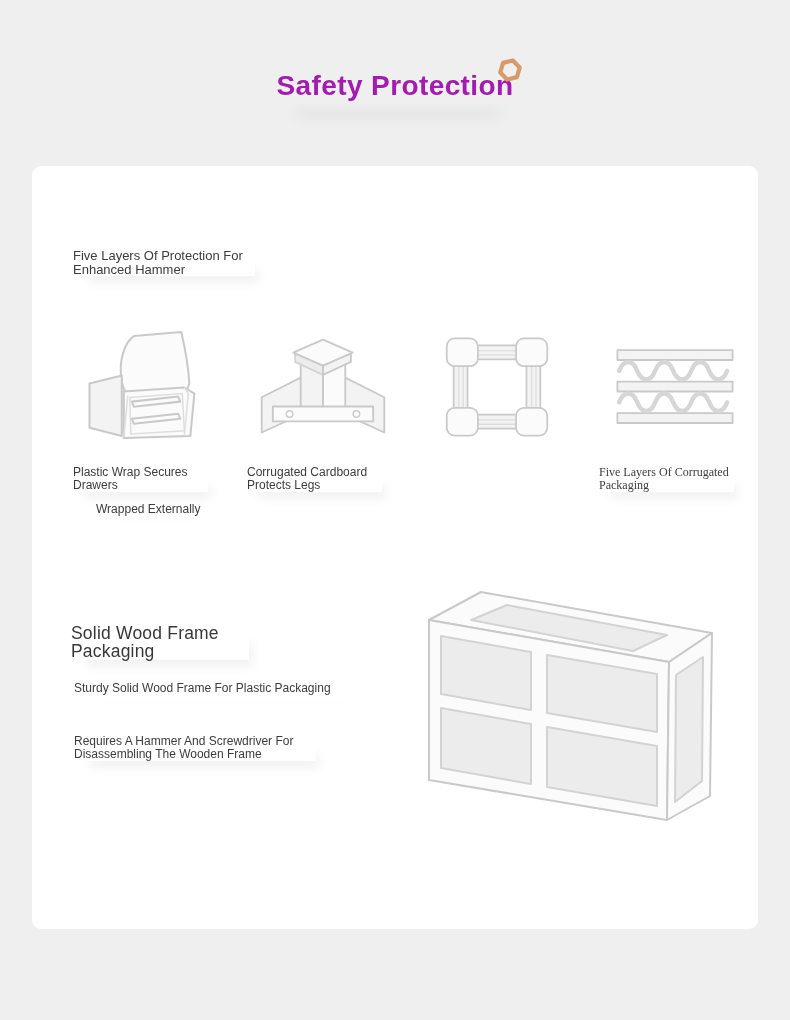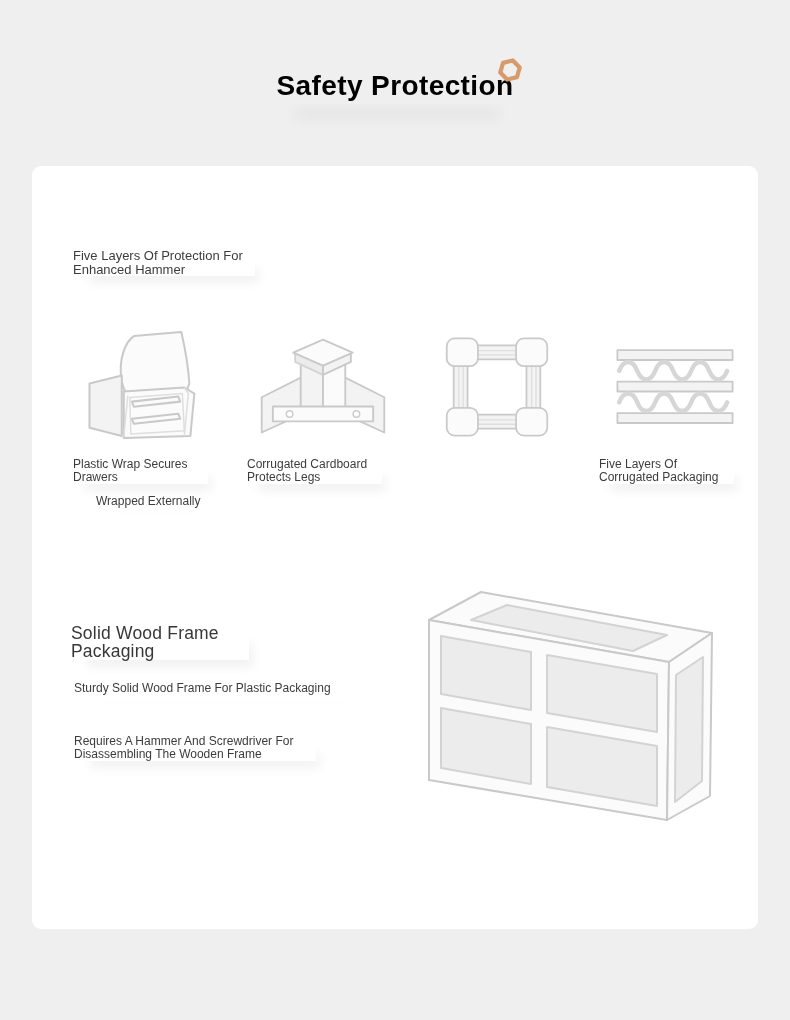--- a/index.html
+++ b/index.html
@@ -14,21 +14,21 @@
   }
   .stage { position:absolute; left:0; top:0; width:790px; height:1020px; }
 
   
   .header { position:absolute; left:0; top:68px; width:100%; text-align:center; }
   .page-title {
     display:inline-block;
     font-size:28px;
     font-weight:700;
     letter-spacing:.4px;
-    color:#000000;
+    color:#a21caf;
     line-height:36px;
     box-shadow:2px 28px 14px -16px rgba(0,0,0,0.12);
   }
   .hex-badge { position:absolute; left:496px; top:56px; width:28px; height:28px; }
 
   
   .card {
     position:absolute; left:32px; top:166px;
     width:726px; height:763px;
     background:#ffffff;
@@ -37,24 +37,24 @@
 
   .sh { box-shadow:10px 13px 11px -6px rgba(0,0,0,0.055); }
 
   .intro {
     position:absolute; left:41px; top:83px; width:182px;
     font-size:13px; line-height:13.5px; color:#3c3c3c;
   }
 
   
   .col { position:absolute; top:158px; width:162px; }
-  .col1 { left:36px; } .col2 { left:210px; } .col3 { left:384px; } .col4 { left:562px; }
+  .col1 { left:36px; } .col2 { left:210px; } .col3 { left:384px; } .col4 { left:562px;font-family:Liberation Serif, serif; }
   .figbox { height:126px; display:flex; align-items:center; justify-content:center; }
   .cap {
-    margin-top:8px; padding-left:5px; width:140px;
+    margin-top:16px; padding-left:5px; width:140px;
     font-size:12px; line-height:13px; color:#3c3c3c;
   }
   .subcap {
     margin-top:11px; margin-left:23px; padding-left:5px;
     font-size:12px; line-height:13px; color:#3c3c3c;
     display:inline-block;
   }
 
   
   .wood-heading {

